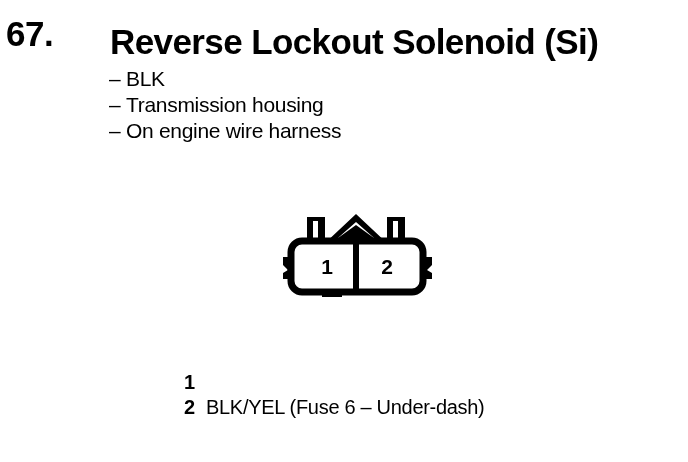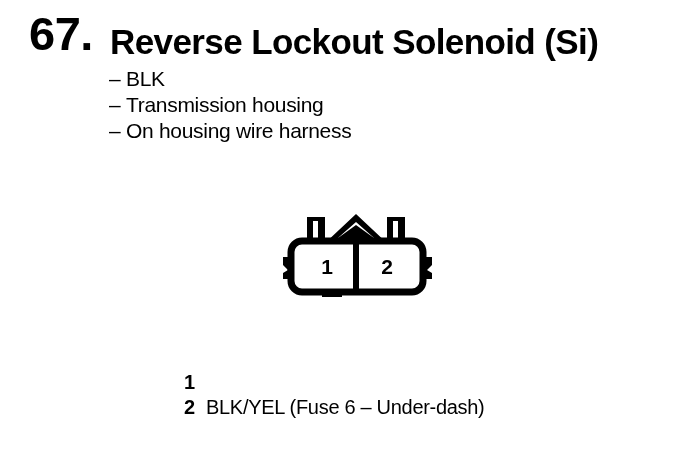--- a/index.html
+++ b/index.html
@@ -20,23 +20,23 @@
   
   #header {
     position: absolute;
     left: 0;
     top: 12px;
     width: 688px;
     height: 52px;
   }
   #item-number {
     position: absolute;
-    left: 29px;
+    left: 6px;
     top: 0;
-    font-size: 47px;
+    font-size: 35px;
     font-weight: bold;
     letter-spacing: -0.5px;
     line-height: 44px;
     white-space: nowrap;
   }
   #page-title {
     position: absolute;
     left: 110px;
     top: 8px;
     font-size: 35px;
@@ -120,21 +120,21 @@
     <span>BLK</span>
   </div>
 
   <div class="spec-item">
     <span class="spec-dash">–</span>
     <span>Transmission housing</span>
   </div>
 
   <div class="spec-item">
     <span class="spec-dash">–</span>
-    <span>On housing wire harness</span>
+    <span>On engine wire harness</span>
   </div>
 
 </div>
 
 <div id="connector-figure">
   <svg width="175" height="110" viewBox="0 0 175 110" xmlns="http://www.w3.org/2000/svg">
 
     <g>
       <rect x="37" y="12" width="18" height="30" fill="#000"></rect>
       <rect x="43" y="16" width="5" height="21" fill="#fff"></rect>

